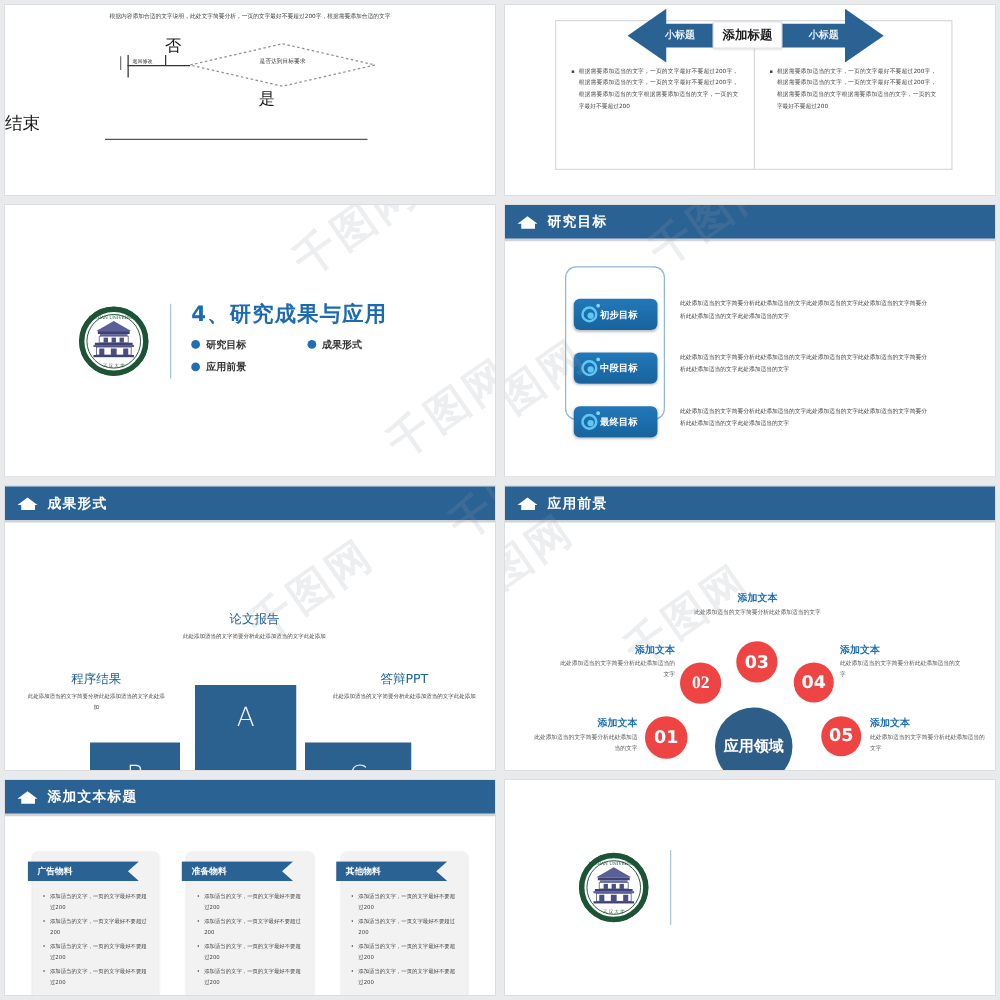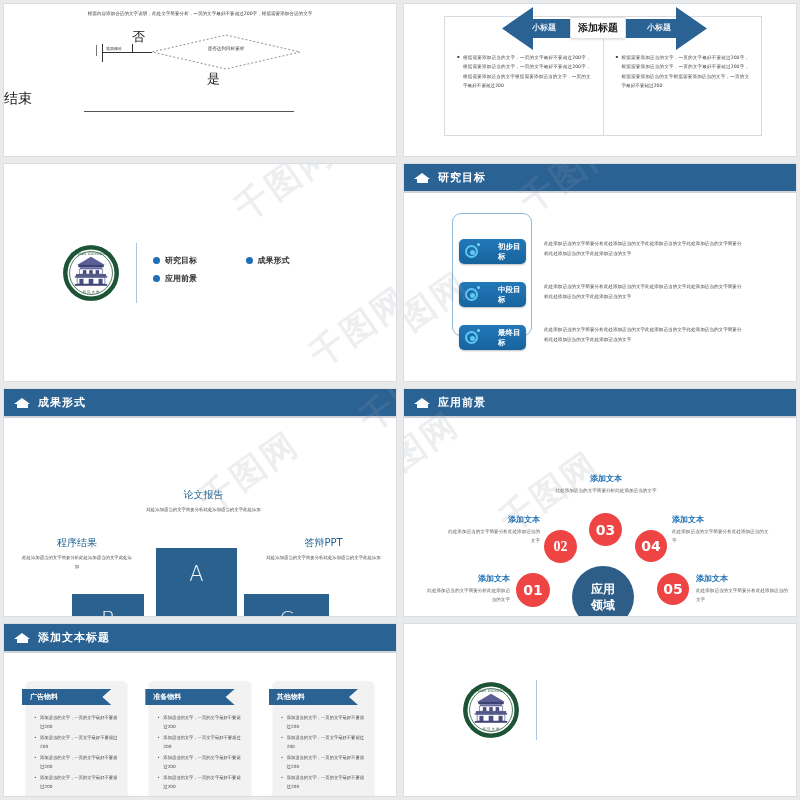--- a/index.html
+++ b/index.html
@@ -83,21 +83,21 @@
               font-size:8px; color:#333; font-weight:bold; }
   .dot { width:7px; height:7px; border-radius:50%; background:#1e6fb5; flex:none; }
 
   
   .goals { position:relative; padding:16px 0 0 0; height:100%; }
   .goal-box { position:absolute; left:48px; top:20px; width:80px; height:123px;
               border:1px solid #8fb8d6; border-radius:9px; }
   .goal-row { position:absolute; left:0; width:100%; display:flex; align-items:flex-start; }
   .goal-btn { width:67px; height:25px; border-radius:5px; flex:none;
         background:linear-gradient(180deg,#2378b8,#17639e);
-        display:flex; align-items:center; gap:20px; padding-left:6px;
+        display:flex; align-items:center; gap:2px; padding-left:6px;
         box-shadow:0 1px 2px rgba(0,0,0,.25); }
   .goal-btn .tgt { width:13px; height:13px; border-radius:50%; border:2px solid #5ec8f5;
         position:relative; flex:none; }
   .goal-btn .tgt::after { content:""; position:absolute; left:3px; top:3px;
         width:5px; height:5px; border-radius:50%; background:#5ec8f5; }
   .goal-btn .tgt::before { content:""; position:absolute; left:10px; top:-4px;
         width:3px; height:3px; border-radius:50%; background:#7fd8f8; }
   .goal-btn span { color:#fff; font-size:7.5px; font-weight:bold; }
   .goal-txt { margin-left:18px; width:200px; font-size:4.6px; line-height:2.1;
               color:#3f3f3f; filter: blur(.32px); }
@@ -109,21 +109,21 @@
   .pdesc { font-size:4.4px; line-height:2; color:#444; filter: blur(.32px); }
   .pbar { background:#2a618f; color:#eef3f7; display:flex; align-items:flex-start;
           justify-content:center; padding-top:14px; font-size:21px; font-weight:300;
           font-family:"DejaVu Sans","Liberation Sans",sans-serif; }
 
   
   .cir-wrap { position:relative; height:100%; }
   .bubble { position:absolute; border-radius:50%; display:flex; align-items:center;
             justify-content:center; color:#fff; font-weight:bold; }
   .bubble.n { background:#ef4444; font-size:14px; }
-  .bubble.core { background:#2e5d87; flex-direction:column; font-size:12px; line-height:1.35; }
+  .bubble.core { background:#2e5d87; flex-direction:row; font-size:12px; line-height:1.35; }
   .lbl { position:absolute; }
   .lbl h4 { font-size:8px; color:#1e6fb5; font-weight:bold; margin-bottom:3px; }
   .lbl p { font-size:4.6px; line-height:1.9; color:#555; filter: blur(.3px); }
   .lbl.ctr { text-align:center; }
   .lbl.rgt { text-align:left; }
   .lbl.lft { text-align:right; }
 
   
   .cards { display:flex; gap:22px; padding:28px 22px 0 22px; }
   .card { flex:1; background:#f2f2f2; border-radius:5px; padding:10px 8px 12px 8px;
@@ -206,20 +206,21 @@
         <rect x="26" y="58" width="48" height="11" fill="#fff" stroke="#3d4272" stroke-width="1"></rect>
         <rect x="30" y="60" width="7" height="9" fill="#4a4f82"></rect>
         <rect x="46" y="60" width="8" height="9" fill="#4a4f82"></rect>
         <rect x="63" y="60" width="7" height="9" fill="#4a4f82"></rect>
         <rect x="22" y="69" width="56" height="3" fill="#3d4272"></rect>
         <text x="50" y="19" font-size="6" fill="#1d5436" text-anchor="middle" font-family="DejaVu Serif, serif">WUHAN UNIVERSITY</text>
         <text x="50" y="85" font-size="6" fill="#1d5436" text-anchor="middle" font-family="DejaVu Sans, sans-serif">武 汉 大 学</text>
       </svg>
       <div class="sec-bar"></div>
       <div class="sec-body">
+        <div class="sec-title">4、研究成果与应用</div>
         <div class="sec-items">
           <div class="sec-item">
             <span class="dot"></span>
             <span>研究目标</span>
           </div>
           <div class="sec-item">
             <span class="dot"></span>
             <span>成果形式</span>
           </div>
           <div class="sec-item">

